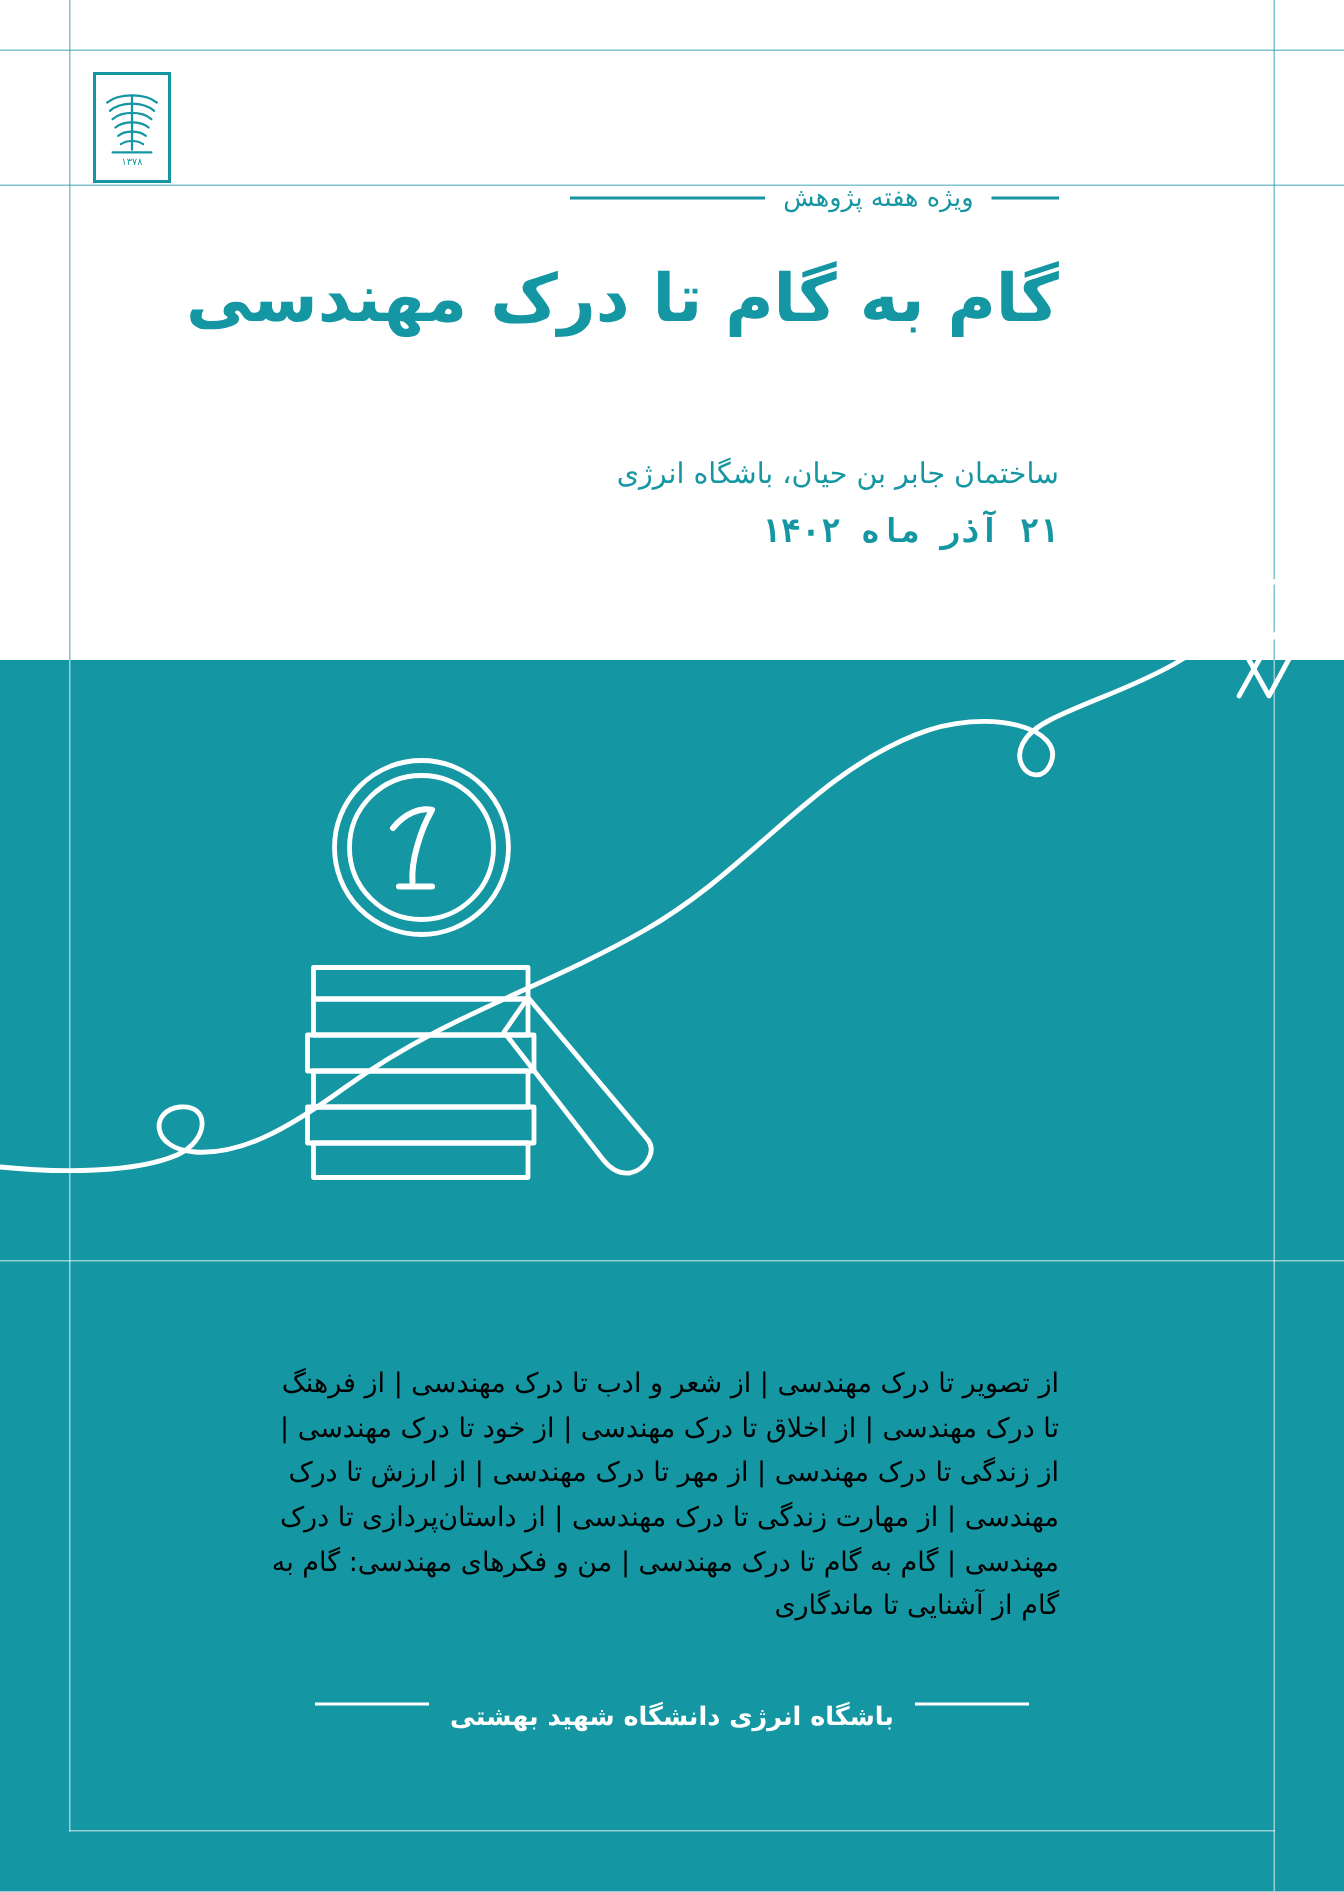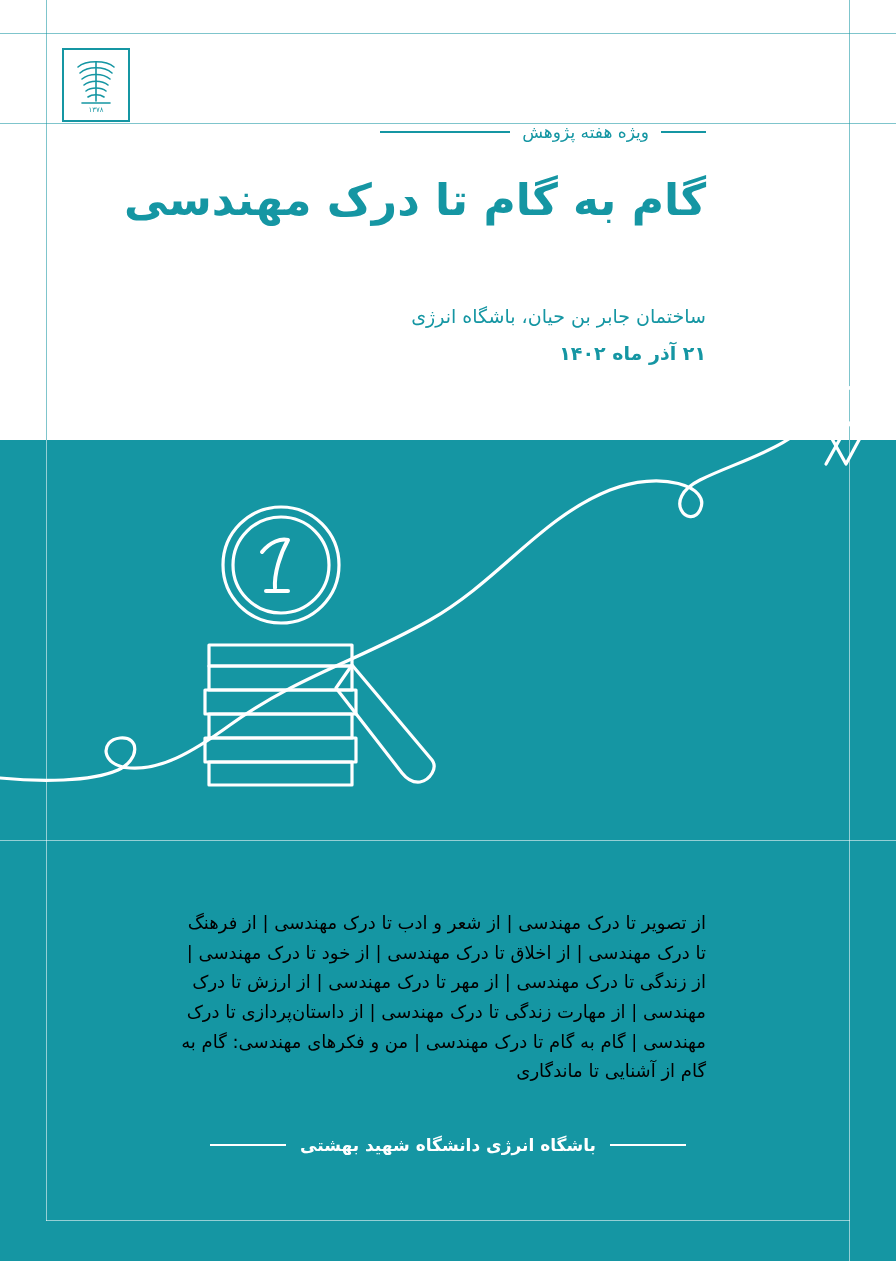--- a/index.html
+++ b/index.html
@@ -48,21 +48,21 @@
   .v-line-right-t { left: 849px; top: 440px; width: 1px; height: 821px; }
   .v-line-left-t  { left: 46px;  top: 440px; width: 1px; height: 781px; }
   .h-line-mid-t   { left: 0;     top: 840px; width: 896px; height: 1px; }
   .h-line-bot-t   { left: 46px;  top: 1220px; width: 804px; height: 1px; }
 
   
   .logo-box {
     position: absolute;
     left: 62px;
     top: 48px;
-    width: 68px;
+    width: 52px;
     height: 74px;
     border: 2px solid #1596a3;
     box-sizing: border-box;
     display: flex;
     align-items: center;
     justify-content: center;
   }
   .logo-box svg { display: block; }
 
   
@@ -125,23 +125,24 @@
     font-size: 19px;
     direction: rtl;
   }
   .date {
     position: absolute;
     right: 190px;
     top: 342px;
     width: 620px;
     text-align: right;
     color: #1596a3;
-    font-size: 19px;
+    font-size: 22px;
     font-weight: bold;
     direction: rtl;
+    font-family: Liberation Mono, monospace;
   }
 
   
   .illustration {
     position: absolute;
     left: 0;
     top: 330px;
     width: 896px;
     height: 520px;
     pointer-events: none;
@@ -160,21 +161,21 @@
     direction: rtl;
   }
 
   
   .footer-row {
     position: absolute;
     left: 0;
     top: 1135px;
     width: 896px;
     display: flex;
-    align-items: center;
+    align-items: flex-start;
     justify-content: center;
     gap: 14px;
     direction: rtl;
   }
   .footer-text {
     color: #ffffff;
     font-size: 17px;
     font-weight: bold;
     white-space: nowrap;
   }

